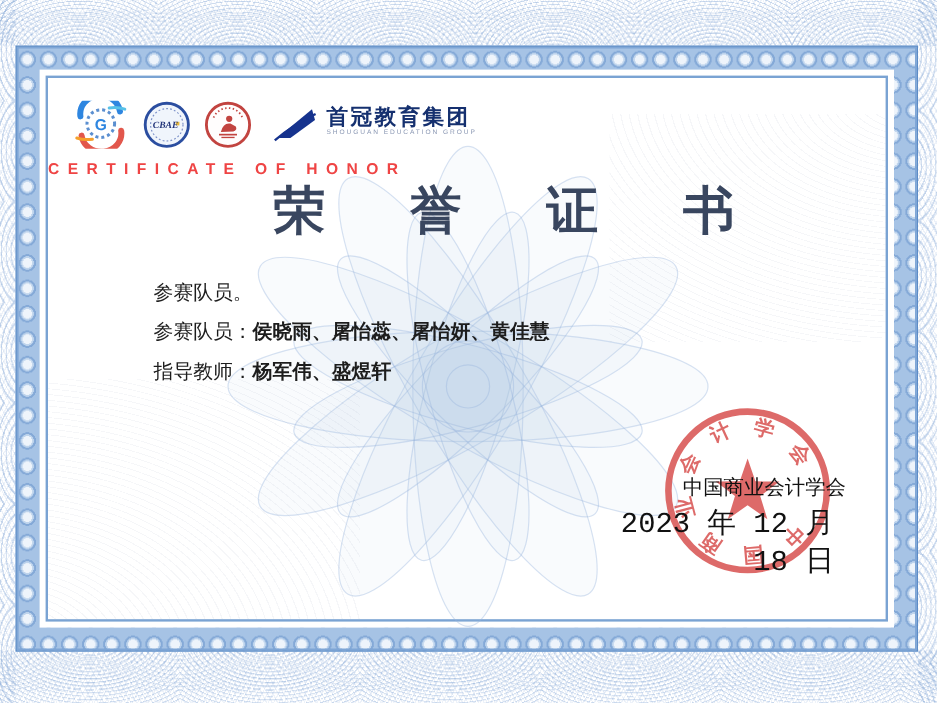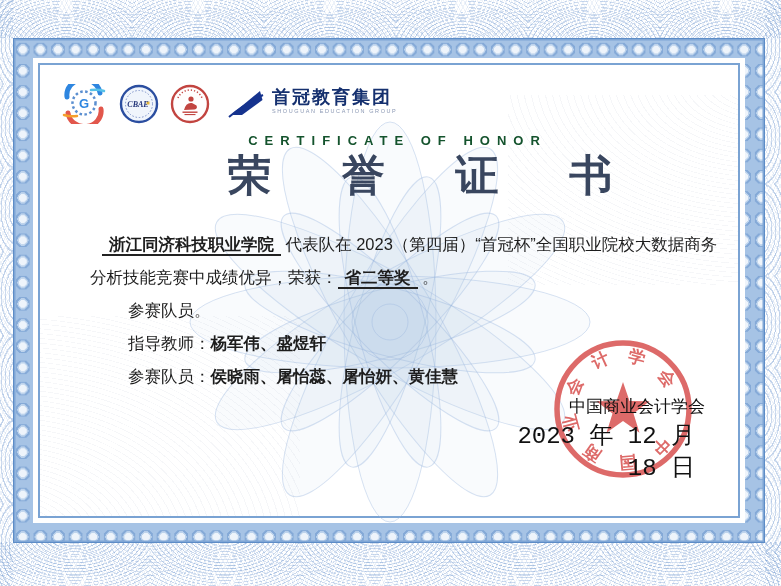--- a/index.html
+++ b/index.html
@@ -41,22 +41,22 @@
   .contour.bl{left:0;bottom:0;width:260px;height:200px;
     background:repeating-radial-gradient(ellipse 280px 190px at -15% 115%, rgba(150,160,185,.18) 0 1px, transparent 1px 7px);}
   .rosette{position:absolute;left:115px;top:22px;pointer-events:none;}
   
   .logos{position:absolute;left:20px;top:18px;height:42px;display:flex;align-items:center;gap:11px;}
   .shouguan{display:flex;align-items:flex-start;gap:7px;margin-left:6px;}
   .sg-text{display:flex;flex-direction:column;line-height:1;}
   .sg-cn{font-size:18px;font-weight:bold;color:#15306f;letter-spacing:2px;}
   .sg-en{font-size:5.5px;color:#8a97b3;letter-spacing:1.6px;margin-top:3px;}
   
-  .title-en{position:absolute;top:68px;left:0;right:0;text-align:center;
-    font-size:13px;font-weight:bold;color:#14532d;letter-spacing:7px;padding-left:17px;}
+  .title-en{position:absolute;top:68px;left:0;right:0;text-align:left;
+    font-size:13px;font-weight:bold;color:#ef4444;letter-spacing:7px;padding-left:0;}
   .title-zh{position:absolute;top:82px;left:0;right:0;text-align:center;
     font-family:"Liberation Serif","DejaVu Serif",serif;
     font-size:43px;color:#39465f;letter-spacing:30px;padding-left:44px;font-weight:600;margin-left:48px;}
   
   .body-text{position:absolute;left:50px;top:163px;width:632px;font-size:16.5px;color:#1d1d1d;z-index:3;}
   .body-text p{margin:0;line-height:33px;}
   .p-main{text-indent:12px;}
   .indent{margin-left:38px !important;}
   .u{border-bottom:2px solid #222;padding:0 7px 1px 7px;}
   .b{font-weight:bold;}
@@ -133,24 +133,23 @@
               <span class="sg-cn">首冠教育集团</span>
               <span class="sg-en">SHOUGUAN EDUCATION GROUP</span>
             </div>
           </div>
         </div>
 
         <div class="title-en">CERTIFICATE OF HONOR</div>
         <div class="title-zh">荣 誉 证 书</div>
 
         <div class="body-text">
-          <p class="p-main"><span class="u b">浙江同济科技职业学院</span><span> 代表队在 2023（第四届）“首冠杯”全国职业院校大数据商务分析技能竞赛中成绩优异，荣获：</span><span class="u b">省二等奖</span><span> 。</span></p>
           <p class="indent">参赛队员。</p>
+          <p class="indent"><span>参赛队员：</span><span class="b">侯晓雨、屠怡蕊、屠怡妍、黄佳慧</span></p>
           <p class="indent"><span>指导教师：</span><span class="b">杨军伟、盛煜轩</span></p>
-          <p class="indent"><span>参赛队员：</span><span class="b">侯晓雨、屠怡蕊、屠怡妍、黄佳慧</span></p>
         </div>
 
         <svg class="seal" width="150" height="150" viewBox="0 0 150 150">
           <circle cx="75" cy="75" r="66" fill="none" stroke="#d8514f" stroke-width="5.5"></circle>
           <polygon points="75,48 81.5,67.1 101.6,67.3 85.5,79.4 91.5,98.7 75,87 58.5,98.7 64.5,79.4 48.4,67.3 68.5,67.1" fill="#d8514f"></polygon>
           <text transform="translate(108.9,108.9) rotate(135)" text-anchor="middle">中</text>
           <text transform="translate(79.2,122.8) rotate(175)" text-anchor="middle">国</text>
           <text transform="translate(47.5,114.3) rotate(215)" text-anchor="middle">商</text>
           <text transform="translate(28.6,87.4) rotate(255)" text-anchor="middle">业</text>
           <text transform="translate(31.5,54.7) rotate(295)" text-anchor="middle">会</text>

